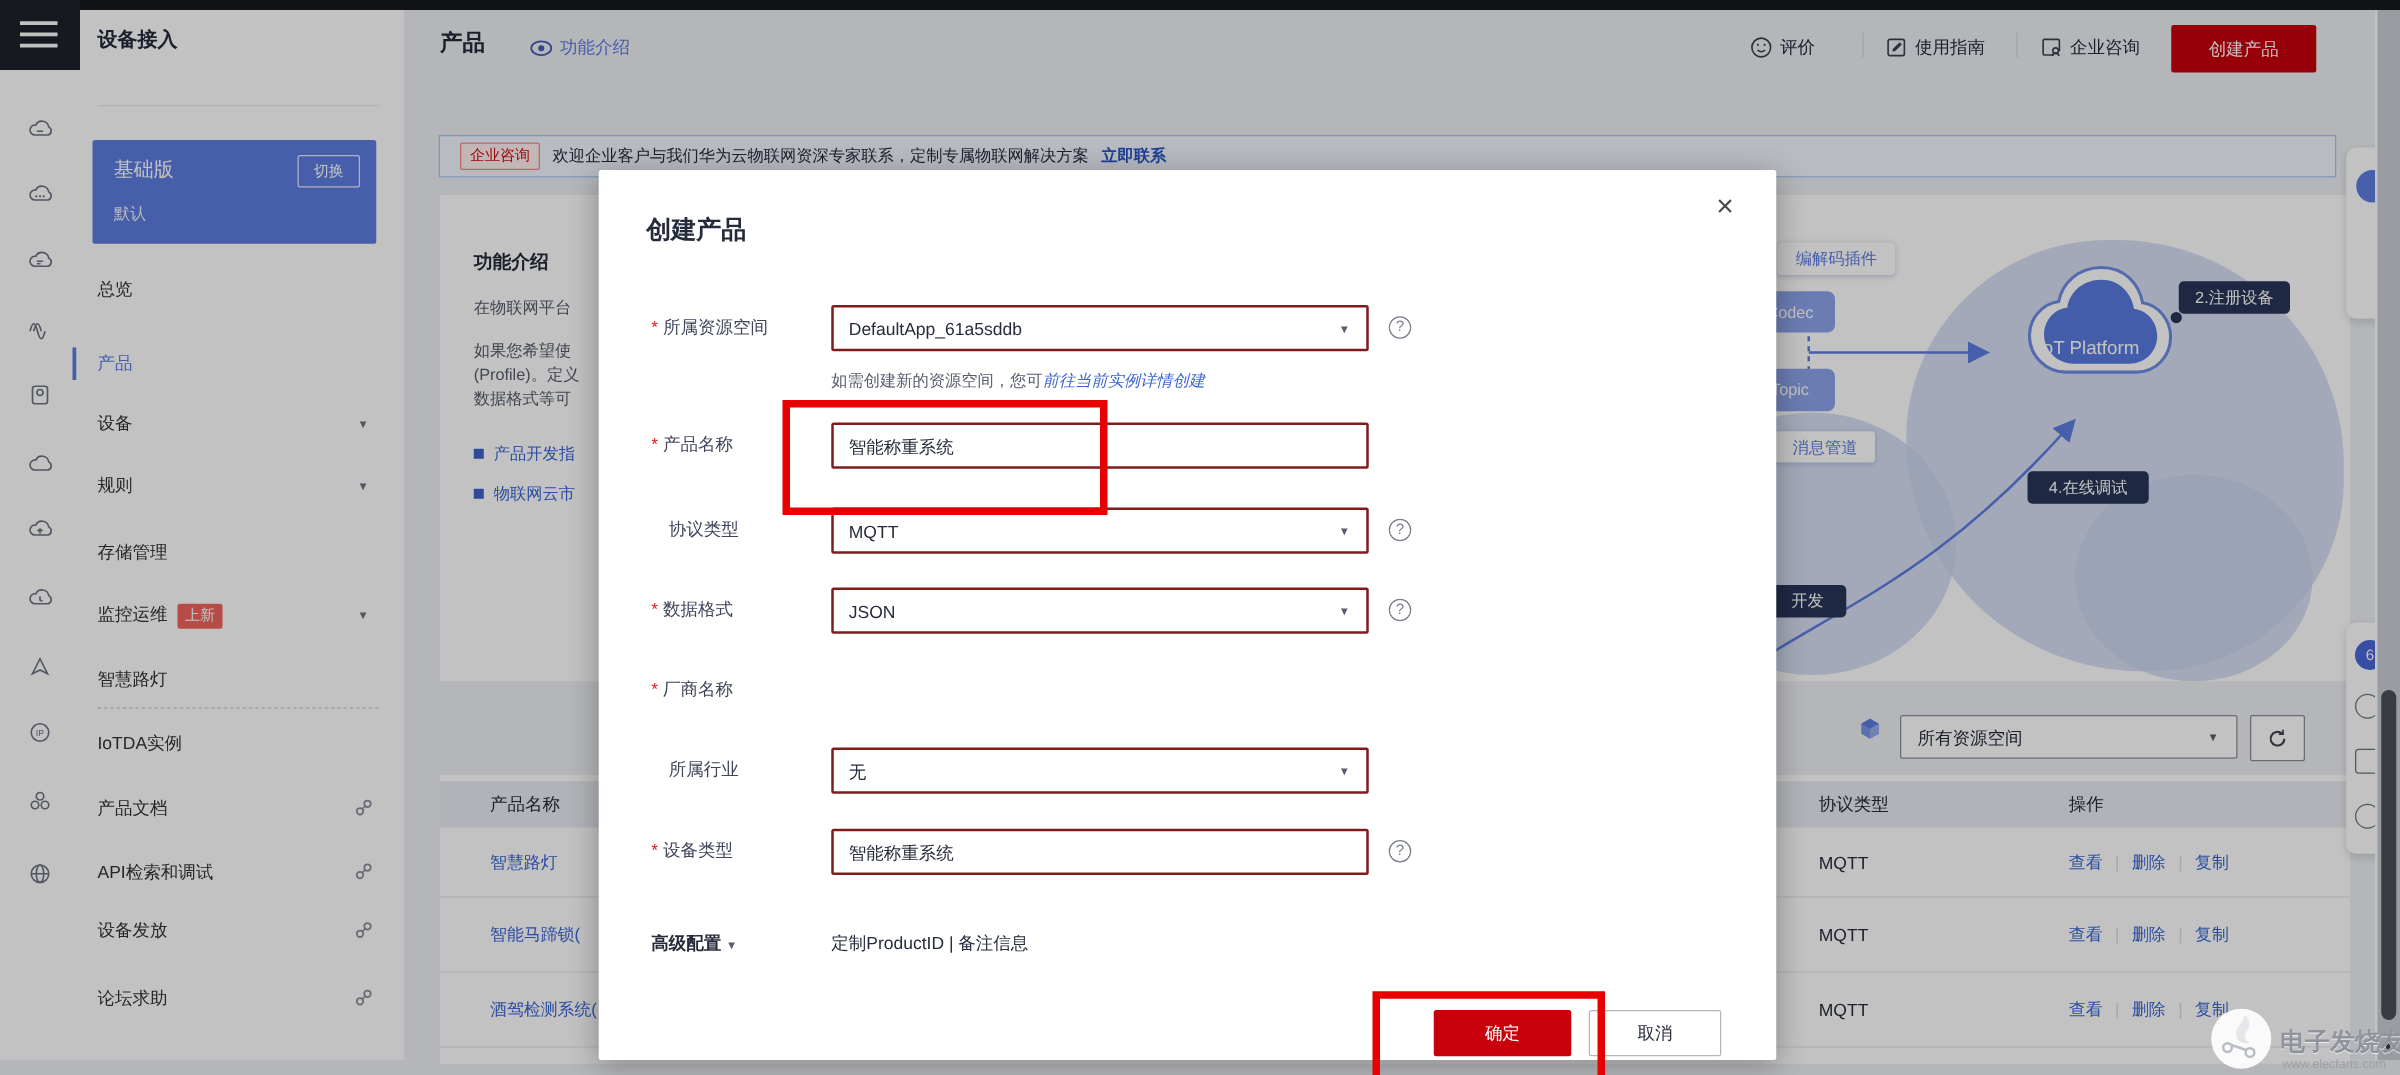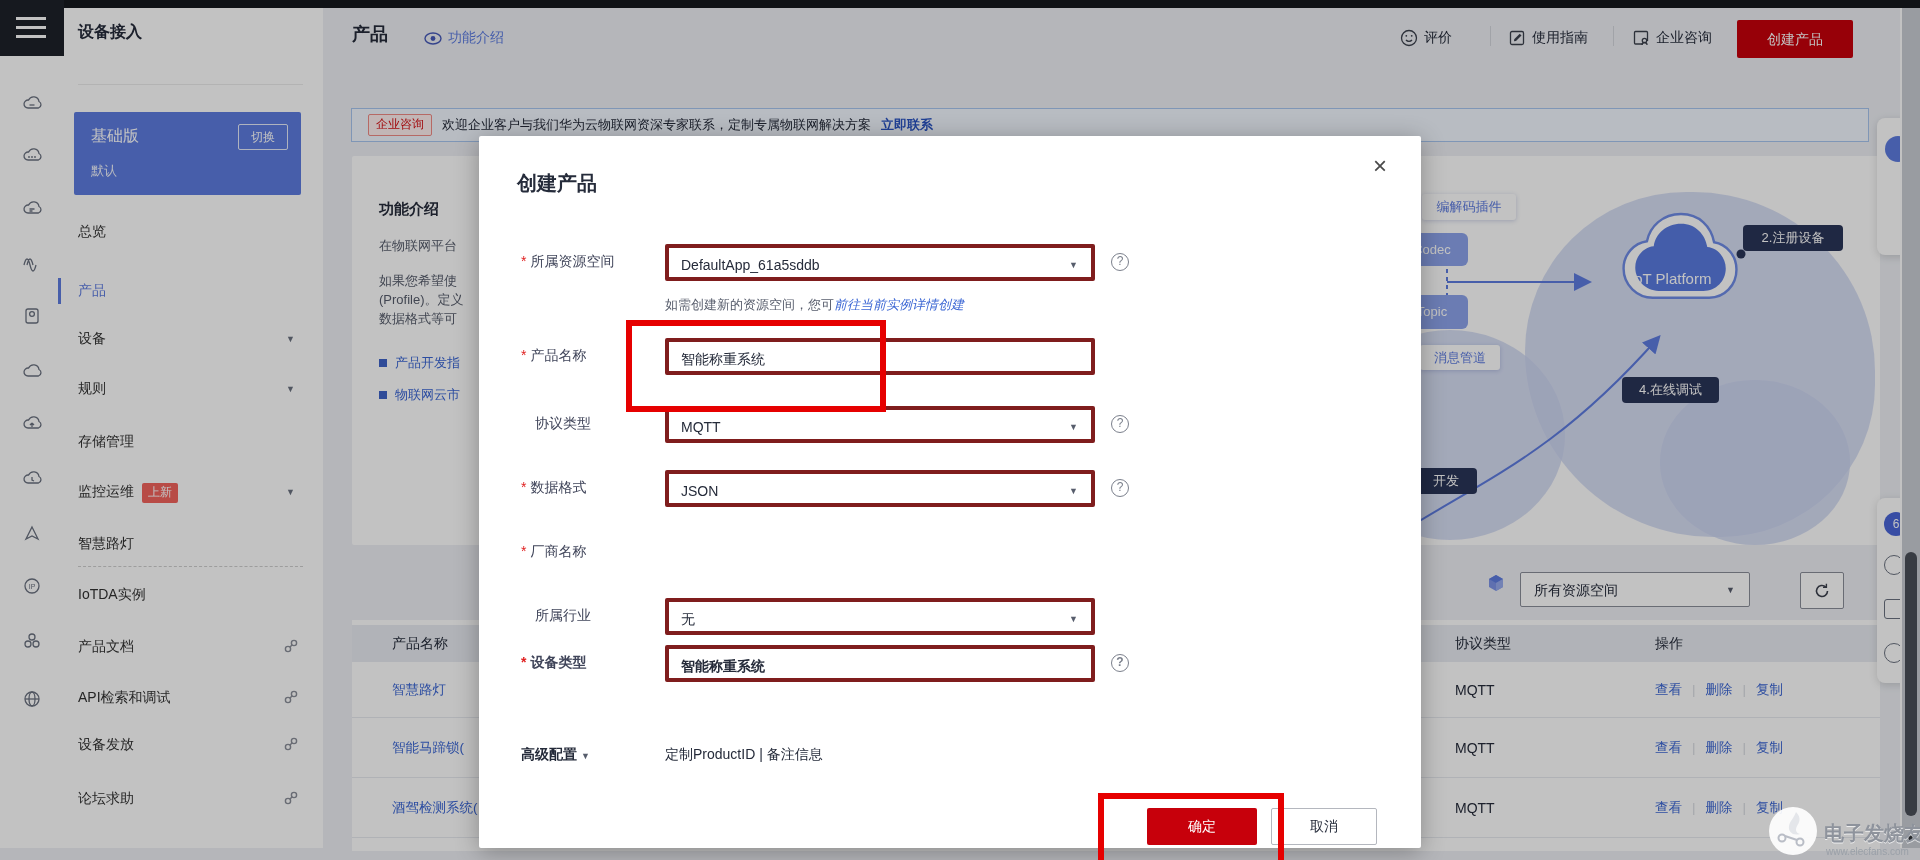--- a/index.html
+++ b/index.html
@@ -49,21 +49,21 @@
   .ic-line{position:absolute;left:27px;font-size:13px;color:#575d6c;white-space:nowrap;}
   .ic-link{position:absolute;left:27px;font-size:13px;color:#3b66d4;cursor:pointer;white-space:nowrap;}
   .ic-link .sq{display:inline-block;width:8px;height:8px;background:#3f63c8;margin-right:8px;}
   .blob{position:absolute;background:#c9d3f0;opacity:.75;}
   .dglabel{position:absolute;background:#fff;color:#5e7ce0;font-size:13px;text-align:center;
            border-radius:3px;box-shadow:0 1px 4px rgba(60,80,160,.25);}
   .dgbox{position:absolute;background:#8da4ec;color:#fff;font-size:13px;text-align:center;border-radius:6px;}
   .dgbadge{position:absolute;background:#2a3558;color:#fff;font-size:13px;text-align:center;border-radius:4px;cursor:pointer;}
   .cloudtxt{position:absolute;color:#fff;font-size:15px;}
   
-  .spacesel{left:1520px;top:572px;width:230px;height:35px;background:#fff;border:1px solid #8a8e99;border-radius:2px;
+  .spacesel{left:1520px;top:572px;width:270px;height:35px;background:#fff;border:1px solid #8a8e99;border-radius:2px;
             font-size:14px;line-height:35px;padding-left:13px;box-sizing:border-box;cursor:pointer;}
   .selcaret{position:absolute;right:14px;top:0;font-size:9px;color:#575d6c;}
   .refreshbtn{left:1800px;top:572px;width:42px;height:35px;background:#fff;border:1px solid #8a8e99;border-radius:2px;
               display:flex;align-items:center;justify-content:center;cursor:pointer;}
   
   .tablecard{left:352px;top:620px;width:1528px;height:231px;background:#fff;}
   .trow{display:grid;grid-template-columns:1063px 200px 1fr;padding-left:40px;align-items:center;}
   .thead{position:absolute;left:0;top:5px;width:100%;height:37px;background:#e9ecf2;font-size:14px;color:#252b3a;box-sizing:border-box;}
   .tbody{position:absolute;left:0;width:100%;height:56px;border-bottom:1px solid #e8eaf0;font-size:14px;box-sizing:border-box;}
   .tname{color:#3b66d4;font-size:13.5px;cursor:pointer;white-space:nowrap;}
@@ -78,21 +78,21 @@
   .sarrow{position:absolute;left:3px;top:824px;font-size:11px;color:#33363c;}
   
   .overlay{left:0;top:0;width:1920px;height:860px;background:rgba(0,0,0,.24);z-index:50;}
   .modal{left:479px;top:136px;width:942px;height:712px;background:#fff;border-radius:2px;z-index:60;
          box-shadow:0 4px 24px rgba(0,0,0,.3);}
   .mclose{position:absolute;left:894px;top:18px;font-size:24px;color:#4a4a4a;cursor:pointer;line-height:24px;}
   .mtitle{position:absolute;left:38px;top:34px;font-size:20px;font-weight:bold;}
   .frow{position:absolute;left:0;width:100%;height:37px;}
   .flabel{position:absolute;left:42px;top:9px;font-size:14px;color:#40455a;}
   .req{color:#e02020;margin-right:4px;}
-  .fbox{position:absolute;left:186px;top:0;width:430px;height:37px;border:4px solid #7f1d1d;border-radius:2px;
+  .fbox{position:absolute;left:186px;top:0;width:430px;height:37px;border:2px solid #7f1d1d;border-radius:2px;
         box-sizing:border-box;font-size:14px;line-height:35px;padding-left:12px;background:#fff;cursor:pointer;}
   .fbox .selcaret{right:13px;}
   .qmark{position:absolute;left:632px;top:9px;width:18px;height:18px;border:1.5px solid #7b808c;border-radius:50%;
          box-sizing:border-box;font-size:12px;color:#7b808c;text-align:center;line-height:15px;cursor:pointer;}
   .helper{position:absolute;left:186px;top:160px;font-size:13px;color:#575d6c;}
   .helper a{color:#3b66d4;text-decoration:none;cursor:pointer;font-style:italic;}
   .advrow{position:absolute;left:42px;top:610px;font-size:14px;color:#252b3a;font-weight:bold;cursor:pointer;}
   .advsum{position:absolute;left:186px;top:610px;font-size:14px;color:#252b3a;}
   .okbtn{position:absolute;left:668px;top:672px;width:110px;height:37px;background:#c7000b;color:#fff;font-size:14px;
          line-height:37px;text-align:center;border-radius:2px;cursor:pointer;}
@@ -326,21 +326,21 @@
     <svg class="abs" style="left:1256px;top:52px;" width="146" height="122" viewBox="0 0 150 125">
       <path d="M75 6c-19 0-32 13-35 28-13 2-24 13-24 28 0 17 14 30 30 30h58c16 0 28-13 28-29 0-14-10-26-23-28C106 19 94 6 75 6z" fill="#fff" stroke="#6f8ce6" stroke-width="2.5"></path>
       <path d="M75 16c-15 0-26 10-28 23-11 1-19 11-19 22 0 13 11 24 24 24h46c13 0 23-10 23-23 0-11-8-21-19-22C100 27 90 16 75 16z" fill="#5a7be0"></path>
     </svg>
     <div class="cloudtxt" style="left:1278px;top:114px;">IoT Platform</div>
 
     <div class="dglabel" style="left:1070px;top:38px;width:94px;height:26px;line-height:26px;">编解码插件</div>
     <div class="dgbox" style="left:1044px;top:77px;width:72px;height:33px;line-height:33px;">Codec</div>
     <div class="dgbox" style="left:1044px;top:139px;width:72px;height:34px;line-height:34px;">Topic</div>
     <div class="dglabel" style="left:1068px;top:189px;width:80px;height:25px;line-height:25px;">消息管道</div>
-    <div class="dgbadge" style="left:1391px;top:69px;width:100px;height:26px;line-height:26px;text-align:center;">2.注册设备</div>
+    <div class="dgbadge" style="left:1391px;top:69px;width:89px;height:26px;line-height:26px;text-align:center;">2.注册设备</div>
     <div class="dgbadge" style="left:1270px;top:221px;width:97px;height:26px;line-height:26px;">4.在线调试</div>
     <div class="dgbadge" style="left:1063px;top:312px;width:62px;height:26px;line-height:26px;">开发</div>
   </div>
 
   <span class="abs" style="left:1486px;top:573px;">
       <svg width="20" height="20" viewBox="0 0 20 20">
         <path d="M10 2l7 4v8l-7 4-7-4V6z" fill="#7d94e8"></path>
         <path d="M10 2l7 4-7 4-7-4z" fill="#5e7ce0"></path>
         <path d="M10 10v8l7-4V6z" fill="#97abee"></path>
       </svg>
@@ -430,21 +430,21 @@
 
     <div class="frow" style="top:398px;">
       <div class="flabel"><span class="req">*</span><span>厂商名称</span></div>
     </div>
 
     <div class="frow" style="top:462px;">
       <div class="flabel" style="left:56px;"><span>所属行业</span></div>
       <div class="fbox"><span>无</span><span class="selcaret">▼</span></div>
     </div>
 
-    <div class="frow" style="top:509px;font-weight:bold;">
+    <div class="frow" style="top:527px;">
       <div class="flabel"><span class="req">*</span><span>设备类型</span></div>
       <div class="fbox"><span>智能称重系统</span></div>
       <div class="qmark">?</div>
     </div>
 
     <div class="advrow">
       <span>高级配置</span> <span style="font-size:9px;color:#575d6c;">▼</span>
     </div>
     <div class="advsum">定制ProductID | 备注信息</div>
 

